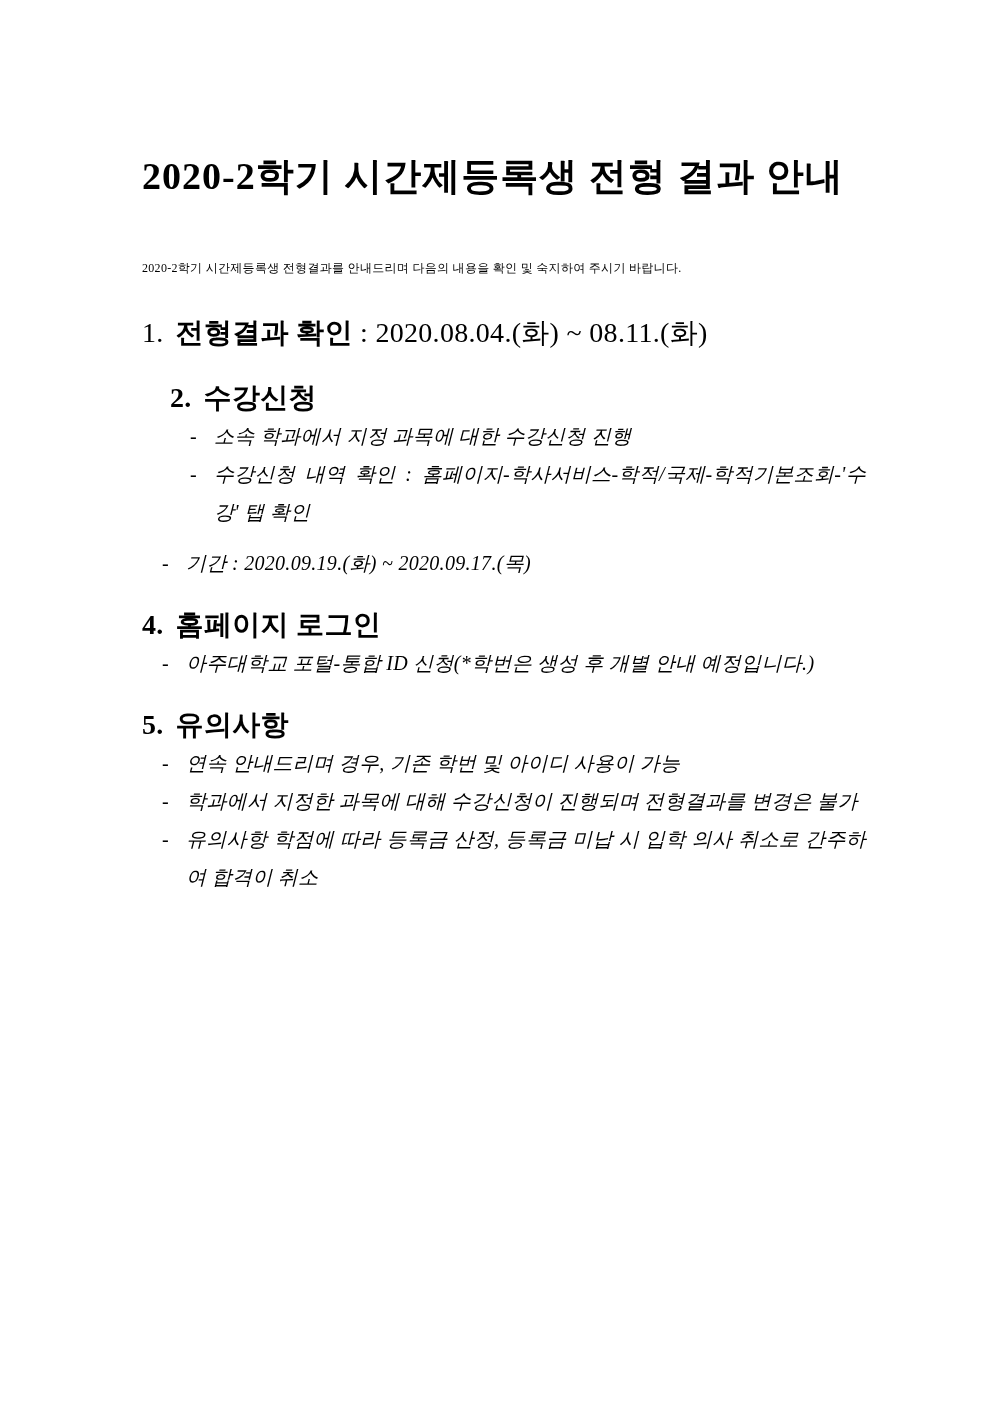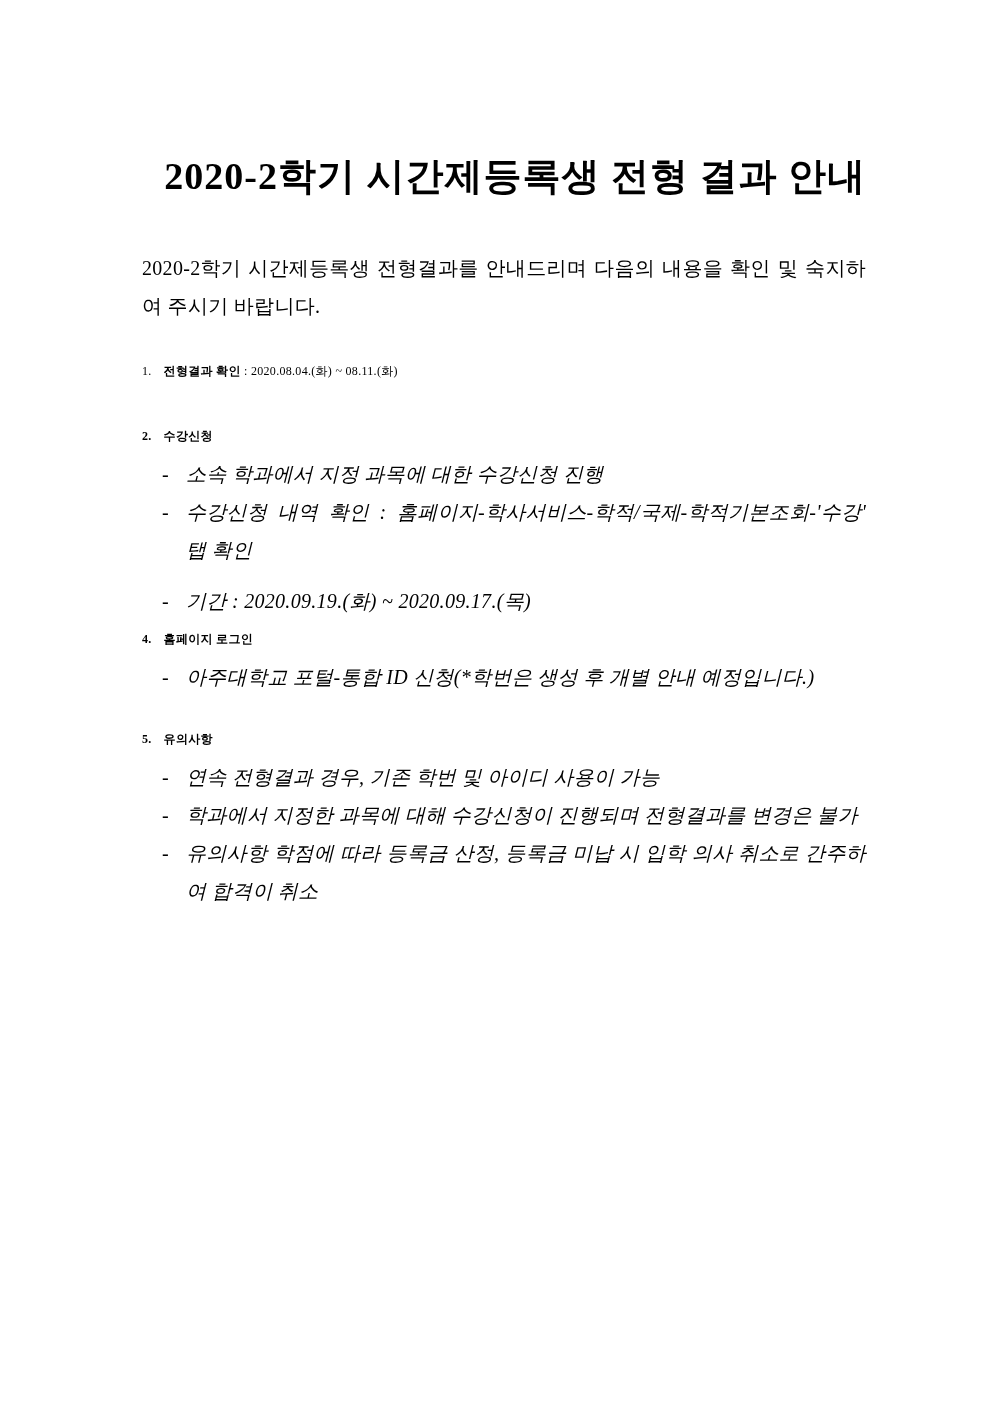--- a/index.html
+++ b/index.html
@@ -16,40 +16,40 @@
   }
   .content {
     width: 724px;
     margin-left: 142px;
     padding-top: 150px;
   }
   .title {
     font-size: 38px;
     font-weight: bold;
     line-height: 52px;
-    text-align: right;
+    text-align: left;
     letter-spacing: 1px;
     white-space: nowrap;
     margin: 0 0 47px 0;
   }
   .intro {
-    font-size: 20px;
+    font-size: 12px;
     line-height: 38px;
     text-align: justify;
     margin: 0 0 27px 0;
     letter-spacing: 0.3px;
   }
   .section { margin: 0; }
   .s1 { margin-top: 0; }
-  .s2 { margin-top: 27px; }
+  .s2 { margin-top: 27px; margin-left: 28px; }
   .s3 { margin-top: 13px; }
-  .s4 { }
+  .s4 { margin-top: 24px; }
   .s5 { margin-top: 24px; }
   .section-heading {
-    font-size: 12px;
+    font-size: 28px;
     line-height: 38px;
     font-weight: bold;
     letter-spacing: 0.3px;
   }
   .section-heading .num {
     display: inline-block;
     margin-right: 12px;
   }
   .section-heading .suffix {
     font-weight: normal;
@@ -120,21 +120,21 @@
           <span class="text">아주대학교 포털-통합 ID 신청(*학번은 생성 후 개별 안내 예정입니다.)</span>
         </li>
     </ul>
   </section>
 
   <section class="section s5">
     <div class="section-heading"><span class="num">5.</span><span class="name">유의사항</span></div>
     <ul class="items">
       <li class="item">
           <span class="dash">-</span>
-          <span class="text">연속 전형결과 경우, 기존 학번 및 아이디 사용이 가능</span>
+          <span class="text">연속 안내드리며 경우, 기존 학번 및 아이디 사용이 가능</span>
         </li>
       <li class="item">
           <span class="dash">-</span>
           <span class="text">학과에서 지정한 과목에 대해 수강신청이 진행되며 전형결과를 변경은 불가</span>
         </li>
       <li class="item">
           <span class="dash">-</span>
           <span class="text">유의사항 학점에 따라 등록금 산정, 등록금 미납 시 입학 의사 취소로 간주하여 합격이 취소</span>
         </li>
     </ul>

